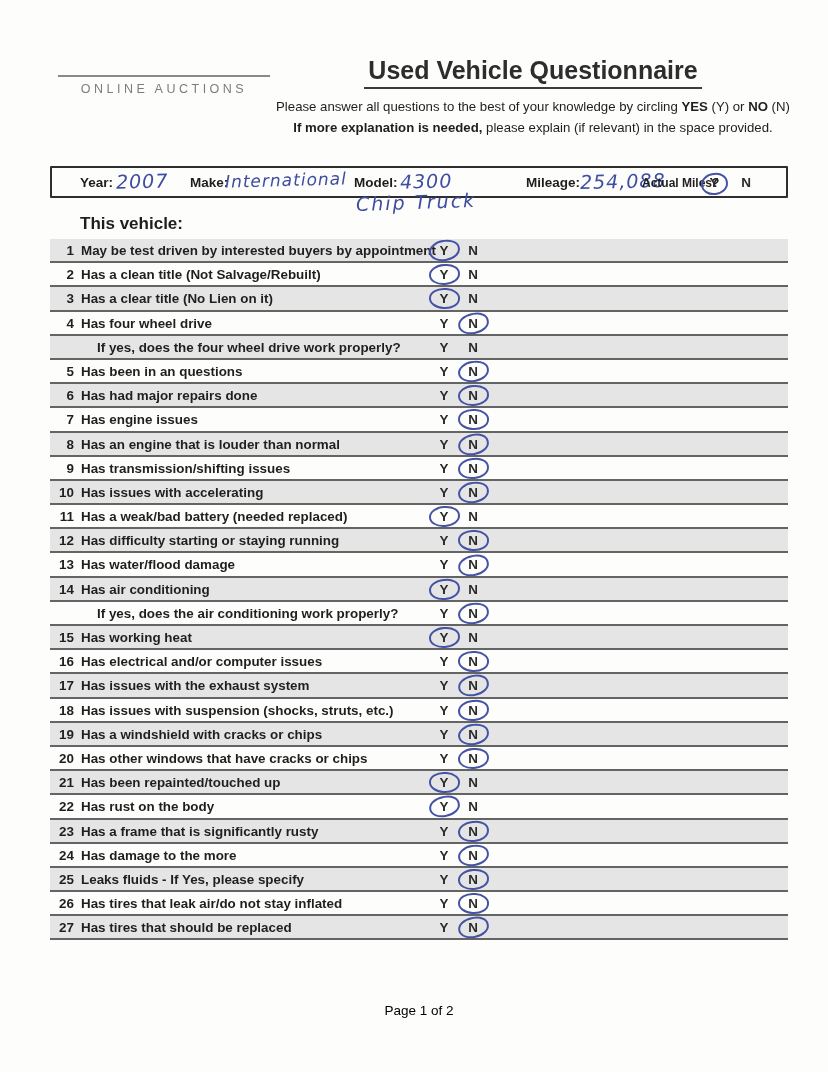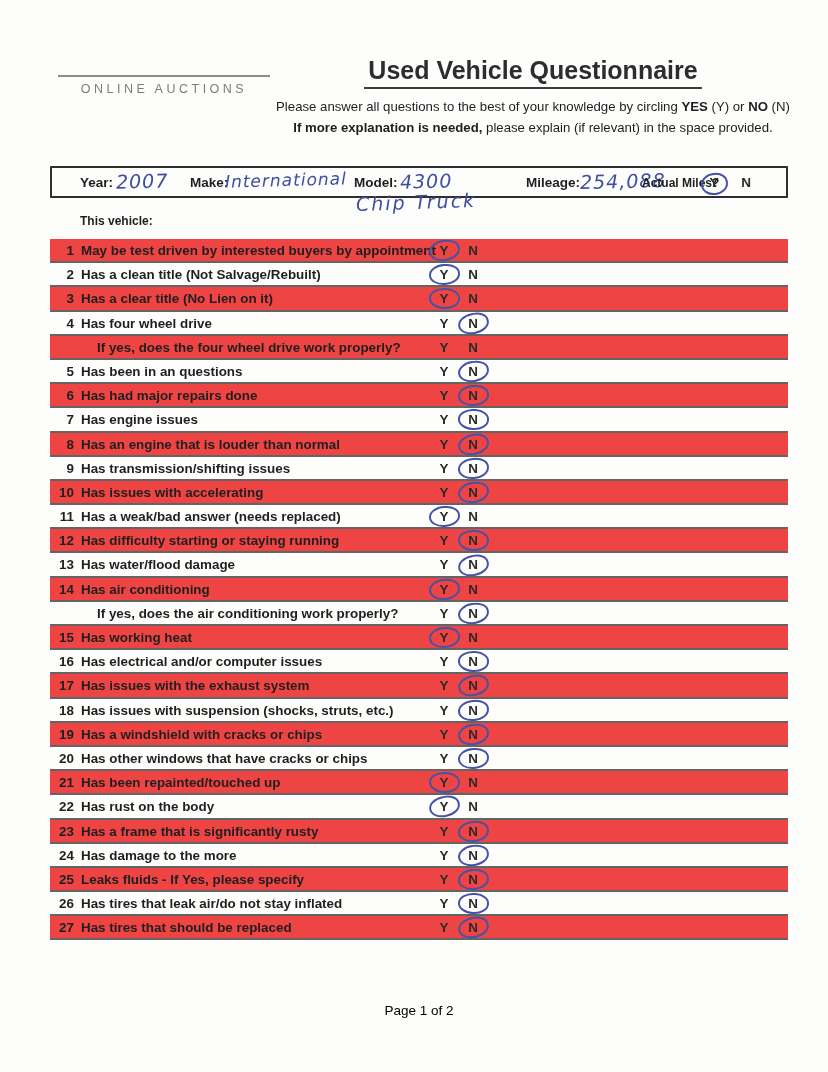--- a/index.html
+++ b/index.html
@@ -125,41 +125,41 @@
     top: 191px;
     font-size: 19px;
     letter-spacing: 2px;
     transform: rotate(-2deg);
   }
 
   .section-label {
     position: absolute;
     left: 80px;
     top: 214px;
-    font-size: 12px;
+    font-size: 17px;
     font-weight: 700;
     color: #1e1e1e;
   }
 
   
   .qtable {
     position: absolute;
     left: 50px;
     top: 239px;
     width: 738px;
   }
   .qrow {
     position: relative;
     height: 24.2px;
     line-height: 24.2px;
     border-bottom: 2px solid #646464;
     background: #fdfdfc;
     white-space: nowrap;
   }
-  .qrow.shaded { background: #ef4444; }
+  .qrow.shaded { background: #e5e5e5; }
   .qnum {
     display: inline-block;
     width: 24px;
     text-align: right;
     margin-right: 7px;
     font-size: 13.4px;
     font-weight: 700;
     color: #1f1f1f;
     vertical-align: top;
   }
@@ -259,21 +259,21 @@
       <div class="qrow"><span class="qnum">2</span><span class="qtext">Has a clean title (Not Salvage/Rebuilt)</span><span class="ans ans-y"><span>Y</span><span class="circle" style="transform: rotate(-3deg);"></span></span><span class="ans ans-n"><span>N</span></span></div>
       <div class="qrow shaded"><span class="qnum">3</span><span class="qtext">Has a clear title (No Lien on it)</span><span class="ans ans-y"><span>Y</span><span class="circle" style="transform: rotate(3deg);"></span></span><span class="ans ans-n"><span>N</span></span></div>
       <div class="qrow"><span class="qnum">4</span><span class="qtext">Has four wheel drive</span><span class="ans ans-y"><span>Y</span></span><span class="ans ans-n"><span>N</span><span class="circle" style="transform: rotate(-11deg);"></span></span></div>
       <div class="qrow shaded indent"><span class="qnum"></span><span class="qtext">If yes, does the four wheel drive work properly?</span><span class="ans ans-y"><span>Y</span></span><span class="ans ans-n"><span>N</span></span></div>
       <div class="qrow"><span class="qnum">5</span><span class="qtext">Has been in an questions</span><span class="ans ans-y"><span>Y</span></span><span class="ans ans-n"><span>N</span><span class="circle" style="transform: rotate(-8deg);"></span></span></div>
       <div class="qrow shaded"><span class="qnum">6</span><span class="qtext">Has had major repairs done</span><span class="ans ans-y"><span>Y</span></span><span class="ans ans-n"><span>N</span><span class="circle" style="transform: rotate(-3deg);"></span></span></div>
       <div class="qrow"><span class="qnum">7</span><span class="qtext">Has engine issues</span><span class="ans ans-y"><span>Y</span></span><span class="ans ans-n"><span>N</span><span class="circle" style="transform: rotate(3deg);"></span></span></div>
       <div class="qrow shaded"><span class="qnum">8</span><span class="qtext">Has an engine that is louder than normal</span><span class="ans ans-y"><span>Y</span></span><span class="ans ans-n"><span>N</span><span class="circle" style="transform: rotate(-11deg);"></span></span></div>
       <div class="qrow"><span class="qnum">9</span><span class="qtext">Has transmission/shifting issues</span><span class="ans ans-y"><span>Y</span></span><span class="ans ans-n"><span>N</span><span class="circle" style="transform: rotate(-5deg);"></span></span></div>
       <div class="qrow shaded"><span class="qnum">10</span><span class="qtext">Has issues with accelerating</span><span class="ans ans-y"><span>Y</span></span><span class="ans ans-n"><span>N</span><span class="circle" style="transform: rotate(-8deg);"></span></span></div>
-      <div class="qrow"><span class="qnum">11</span><span class="qtext">Has a weak/bad answer (needs replaced)</span><span class="ans ans-y"><span>Y</span><span class="circle" style="transform: rotate(-3deg);"></span></span><span class="ans ans-n"><span>N</span></span></div>
+      <div class="qrow"><span class="qnum">11</span><span class="qtext">Has a weak/bad battery (needed replaced)</span><span class="ans ans-y"><span>Y</span><span class="circle" style="transform: rotate(-3deg);"></span></span><span class="ans ans-n"><span>N</span></span></div>
       <div class="qrow shaded"><span class="qnum">12</span><span class="qtext">Has difficulty starting or staying running</span><span class="ans ans-y"><span>Y</span></span><span class="ans ans-n"><span>N</span><span class="circle" style="transform: rotate(3deg);"></span></span></div>
       <div class="qrow"><span class="qnum">13</span><span class="qtext">Has water/flood damage</span><span class="ans ans-y"><span>Y</span></span><span class="ans ans-n"><span>N</span><span class="circle" style="transform: rotate(-11deg);"></span></span></div>
       <div class="qrow shaded"><span class="qnum">14</span><span class="qtext">Has air conditioning</span><span class="ans ans-y"><span>Y</span><span class="circle" style="transform: rotate(-5deg);"></span></span><span class="ans ans-n"><span>N</span></span></div>
       <div class="qrow indent"><span class="qnum"></span><span class="qtext">If yes, does the air conditioning work properly?</span><span class="ans ans-y"><span>Y</span></span><span class="ans ans-n"><span>N</span><span class="circle" style="transform: rotate(-8deg);"></span></span></div>
       <div class="qrow shaded"><span class="qnum">15</span><span class="qtext">Has working heat</span><span class="ans ans-y"><span>Y</span><span class="circle" style="transform: rotate(-3deg);"></span></span><span class="ans ans-n"><span>N</span></span></div>
       <div class="qrow"><span class="qnum">16</span><span class="qtext">Has electrical and/or computer issues</span><span class="ans ans-y"><span>Y</span></span><span class="ans ans-n"><span>N</span><span class="circle" style="transform: rotate(3deg);"></span></span></div>
       <div class="qrow shaded"><span class="qnum">17</span><span class="qtext">Has issues with the exhaust system</span><span class="ans ans-y"><span>Y</span></span><span class="ans ans-n"><span>N</span><span class="circle" style="transform: rotate(-11deg);"></span></span></div>
       <div class="qrow"><span class="qnum">18</span><span class="qtext">Has issues with suspension (shocks, struts, etc.)</span><span class="ans ans-y"><span>Y</span></span><span class="ans ans-n"><span>N</span><span class="circle" style="transform: rotate(-5deg);"></span></span></div>
       <div class="qrow shaded"><span class="qnum">19</span><span class="qtext">Has a windshield with cracks or chips</span><span class="ans ans-y"><span>Y</span></span><span class="ans ans-n"><span>N</span><span class="circle" style="transform: rotate(-8deg);"></span></span></div>
       <div class="qrow"><span class="qnum">20</span><span class="qtext">Has other windows that have cracks or chips</span><span class="ans ans-y"><span>Y</span></span><span class="ans ans-n"><span>N</span><span class="circle" style="transform: rotate(-3deg);"></span></span></div>

